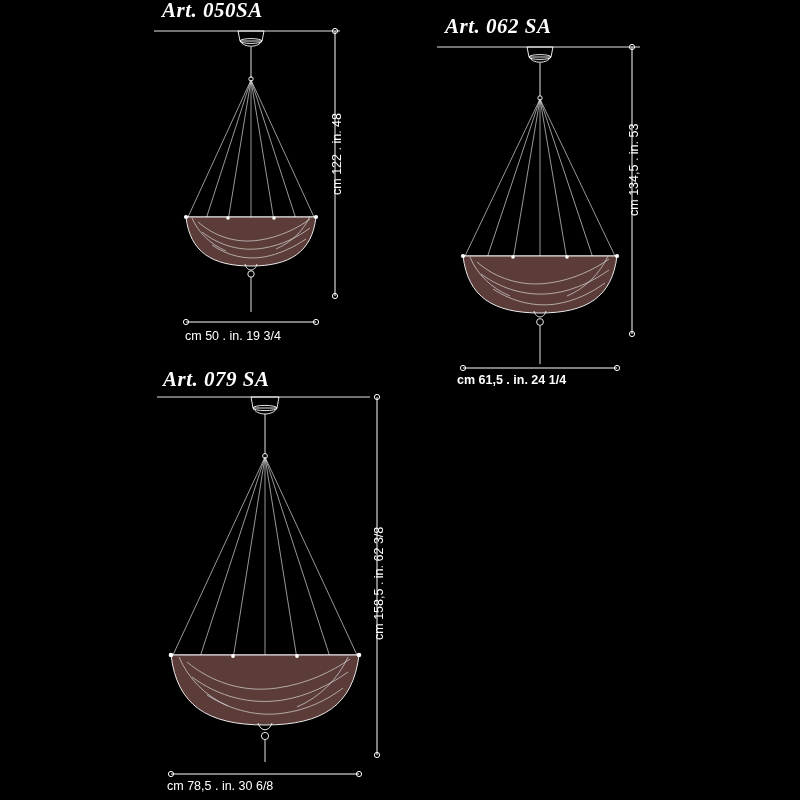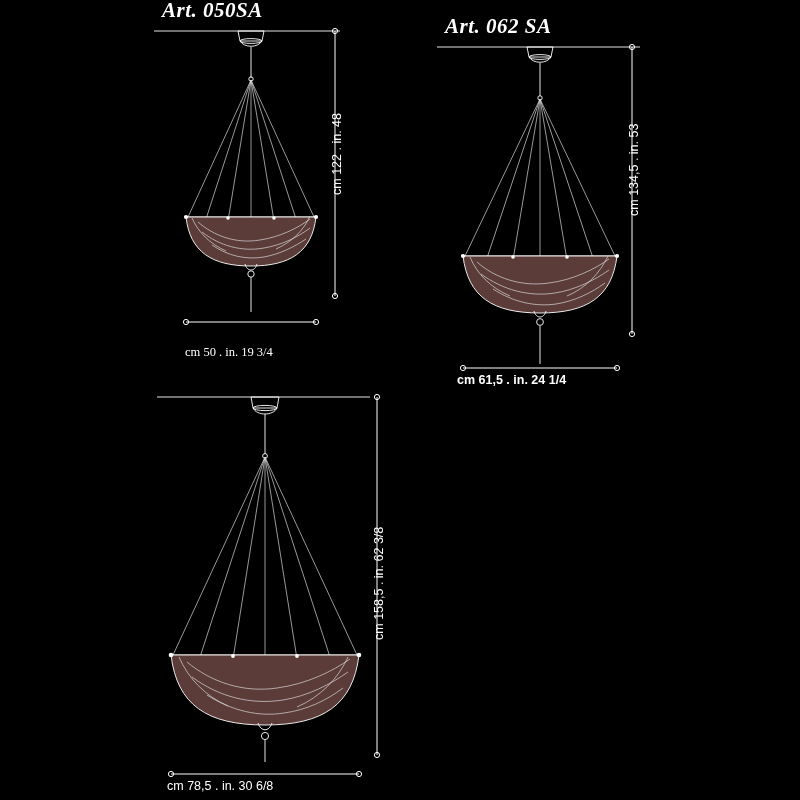--- a/index.html
+++ b/index.html
@@ -108,21 +108,21 @@
 
       <line class="dimline" x1="46" y1="322" x2="176" y2="322"></line>
       <circle cx="46" cy="322" r="2.6" fill="none" stroke="#ffffff" stroke-width="1"></circle>
       <circle cx="176" cy="322" r="2.6" fill="none" stroke="#ffffff" stroke-width="1"></circle>
     </svg>
 
     <div class="fig-title" style="left:22px; top:-2px;">Art. 050SA</div>
 
     <div class="dim-v" style="left:190px; top:195px;">cm 122  .  in. 48</div>
 
-    <div class="dim-h" style="left:45px; top:345px;font-family:Liberation Serif, serif;">cm 50  .  in. 19 3/4</div>
+    <div class="dim-h" style="left:45px; top:329px;">cm 50  .  in. 19 3/4</div>
   </div>
 
   <div class="fig" style="left:425px; top:16px; width:250px; height:380px;">
     <svg width="250" height="380" viewBox="0 0 250 380">
       <line class="ln" x1="12" y1="31" x2="215" y2="31"></line>
       <path class="ln" d="M102,31 L104,41 L126,41 L128,31 Z"></path>
       <path class="ln" d="M104,41 C108,48 122,48 126,41"></path>
       <ellipse class="ln" cx="115" cy="41" rx="11" ry="2.4"></ellipse>
       <line class="ln" x1="115" y1="47" x2="115" y2="80"></line>
       <circle class="ln" cx="115" cy="82" r="2.2" fill="#ffffff"></circle>
@@ -192,19 +192,20 @@
       <circle class="ln" cx="120" cy="366" r="3.6" fill="none"></circle>
       <line class="ln" x1="120" y1="370" x2="120" y2="392"></line>
       <line class="dimline" x1="232" y1="27" x2="232" y2="385"></line>
       <circle cx="232" cy="27" r="2.6" fill="none" stroke="#ffffff" stroke-width="1"></circle>
       <circle cx="232" cy="385" r="2.6" fill="none" stroke="#ffffff" stroke-width="1"></circle>
       <line class="dimline" x1="26" y1="404" x2="214" y2="404"></line>
       <circle cx="26" cy="404" r="2.6" fill="none" stroke="#ffffff" stroke-width="1"></circle>
       <circle cx="214" cy="404" r="2.6" fill="none" stroke="#ffffff" stroke-width="1"></circle>
     </svg>
 
+    <div class="fig-title" style="left:18px; top:-3px;">Art. 079 SA</div>
 
     <div class="dim-v" style="left:227px; top:270px;">cm 158,5  .  in. 62 3/8</div>
 
     <div class="dim-h" style="left:22px; top:409px;">cm 78,5  .  in. 30 6/8</div>
   </div>
 
 </div>
 
 </body></html>

